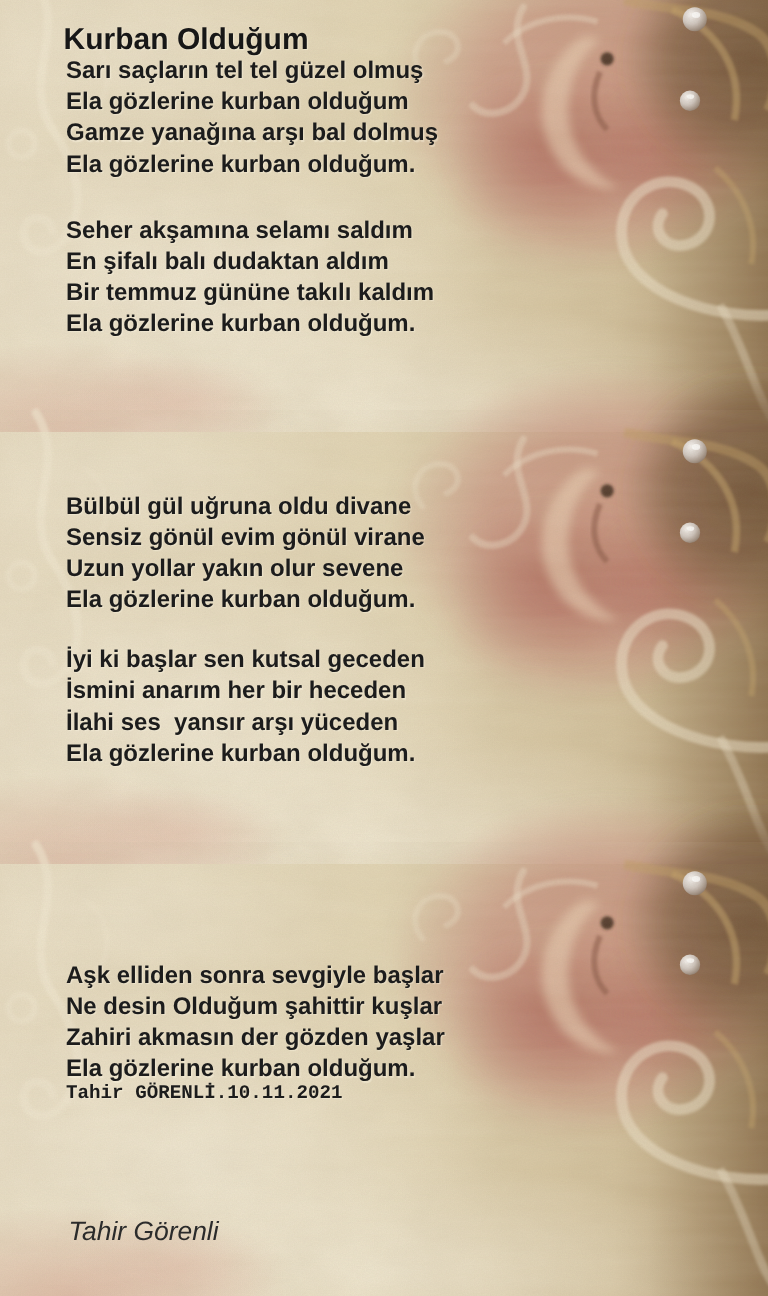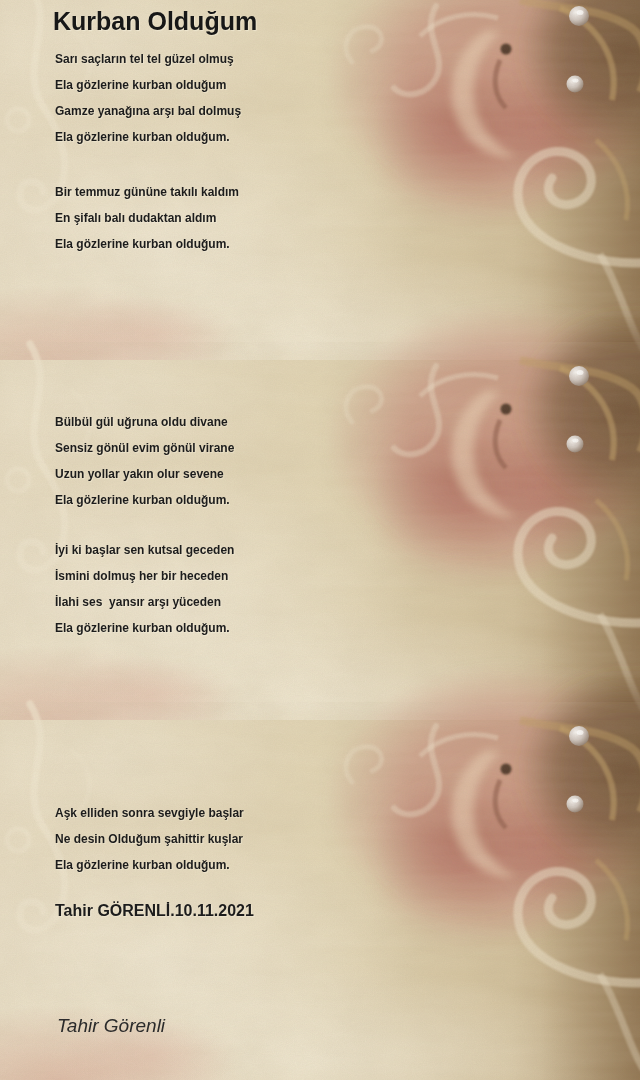--- a/index.html
+++ b/index.html
@@ -12,60 +12,61 @@
     font-family: "Liberation Sans", sans-serif;
   }
   .bg {
     position: absolute;
     left: 0; top: 0;
     width: 640px; height: 1080px;
     display: block;
   }
   .poem-title {
     position: absolute;
-    left: 53px; top: 6px;
+    left: 53px; top: 18px;
     font-size: 25px;
     font-weight: bold;
     line-height: 30px;
     color: #171717;
     text-shadow: 1px 1px 1px rgba(255,250,232,0.45);
     white-space: pre;
     text-align: center;
   }
   .stanza {
     position: absolute;
     left: 55px;
   }
   .s1 { top: 46px; }
   .s2 { top: 179px; }
   .s3 { top: 409px; }
   .s4 { top: 537px; }
   .s5 { top: 766px; margin-top: 34px; }
   .line {
-    font-size: 12px;
+    font-size: 20px;
     font-weight: bold;
     line-height: 26px;
     color: #1c1c1c;
     text-shadow: 1px 1px 1px rgba(255,250,232,0.4);
     white-space: pre;
   }
   .signature {
     position: absolute;
     left: 55px; top: 898px;
     font-size: 16px;
     font-weight: bold;
     line-height: 26px;
     color: #1c1c1c;
     text-shadow: 1px 1px 1px rgba(255,250,232,0.4);
     white-space: pre;
+    font-family: Liberation Mono, monospace;
   }
   .footer-author {
     position: absolute;
     left: 57px; top: 1012px;
-    font-size: 19px;
+    font-size: 22px;
     font-style: italic;
     font-weight: normal;
     line-height: 28px;
     color: #2b2b2b;
     white-space: pre;
   }
 </style>
 </head>
 <body>
 
@@ -186,42 +187,44 @@
   <div class="poem-title">Kurban Olduğum</div>
 
   <div class="stanza s1">
     <div class="line">Sarı saçların tel tel güzel olmuş</div>
     <div class="line">Ela gözlerine kurban olduğum</div>
     <div class="line">Gamze yanağına arşı bal dolmuş</div>
     <div class="line">Ela gözlerine kurban olduğum.</div>
   </div>
 
   <div class="stanza s2">
+    <div class="line">Seher akşamına selamı saldım</div>
+    <div class="line">En şifalı balı dudaktan aldım</div>
     <div class="line">Bir temmuz gününe takılı kaldım</div>
-    <div class="line">En şifalı balı dudaktan aldım</div>
     <div class="line">Ela gözlerine kurban olduğum.</div>
   </div>
 
   <div class="stanza s3">
     <div class="line">Bülbül gül uğruna oldu divane</div>
     <div class="line">Sensiz gönül evim gönül virane</div>
     <div class="line">Uzun yollar yakın olur sevene</div>
     <div class="line">Ela gözlerine kurban olduğum.</div>
   </div>
 
   <div class="stanza s4">
     <div class="line">İyi ki başlar sen kutsal geceden</div>
-    <div class="line">İsmini dolmuş her bir heceden</div>
+    <div class="line">İsmini anarım her bir heceden</div>
     <div class="line">İlahi ses  yansır arşı yüceden</div>
     <div class="line">Ela gözlerine kurban olduğum.</div>
   </div>
 
   <div class="stanza s5">
     <div class="line">Aşk elliden sonra sevgiyle başlar</div>
     <div class="line">Ne desin Olduğum şahittir kuşlar</div>
+    <div class="line">Zahiri akmasın der gözden yaşlar</div>
     <div class="line">Ela gözlerine kurban olduğum.</div>
   </div>
 
   <div class="signature">Tahir GÖRENLİ.10.11.2021</div>
 
   <div class="footer-author">Tahir Görenli</div>
 
 </div>
 
 </body></html>

